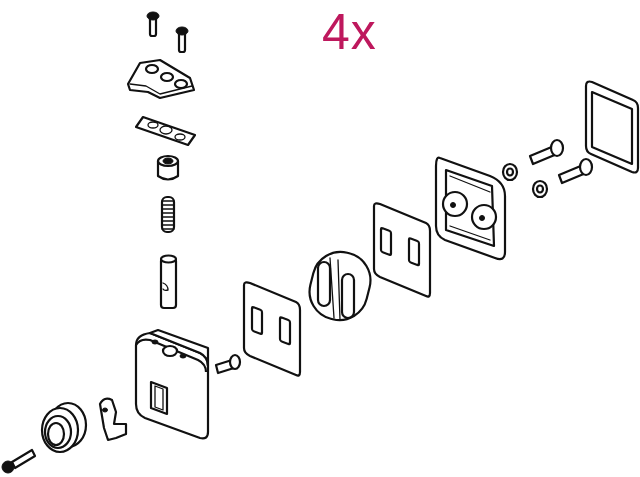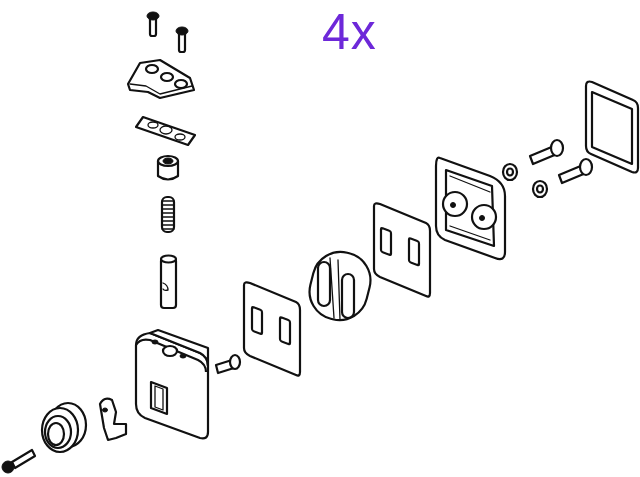--- a/index.html
+++ b/index.html
@@ -1,17 +1,17 @@
 <!DOCTYPE html>
 <html><head>
 <meta charset="utf-8">
 <style>
   html, body { margin: 0; padding: 0; background: #ffffff; }
   body { width: 640px; height: 477px; position: relative; overflow: hidden; font-family: "Liberation Sans", sans-serif; }
-  .qty { position: absolute; left: 322px; top: 4px; font-size: 50px; color: #6d28d9; line-height: 56px; letter-spacing: 1px; }
+  .qty { position: absolute; left: 322px; top: 4px; font-size: 50px; color: #be185d; line-height: 56px; letter-spacing: 1px; }
   svg.drawing { position: absolute; left: 0; top: 0; }
   .ln { fill: #ffffff; stroke: #111111; stroke-width: 2.2; stroke-linejoin: round; stroke-linecap: round; }
   .thin { fill: none; stroke: #111111; stroke-width: 1.3; stroke-linejoin: round; stroke-linecap: round; }
   .dark { fill: #111111; stroke: #111111; stroke-width: 1; }
   .none { fill: none; stroke: #111111; stroke-width: 2.2; stroke-linejoin: round; }
 </style>
 </head>
 <body>
 
 <div class="qty">4x</div>

